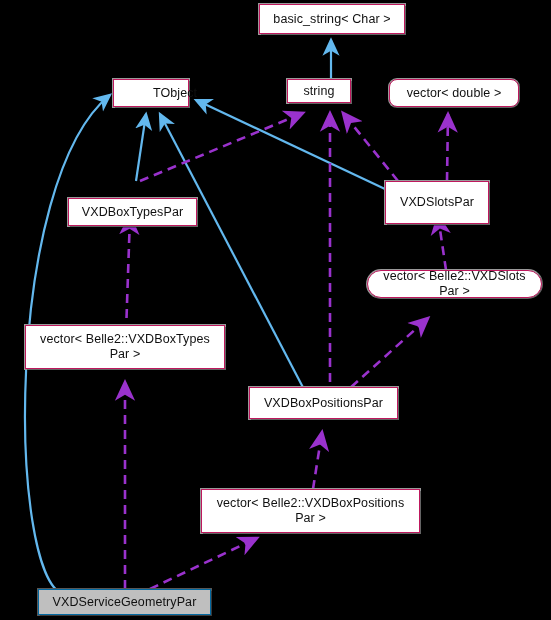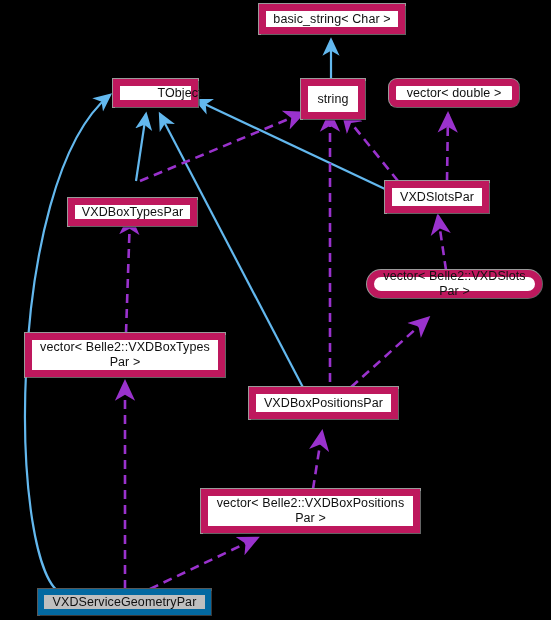--- a/index.html
+++ b/index.html
@@ -9,36 +9,36 @@
     width:551px;height:620px;
     background:#000000;
     font-family:"Liberation Sans", sans-serif;
     overflow:hidden;
   }
   #edge-layer{position:absolute;left:0;top:0;width:551px;height:620px;}
   .node{
     position:absolute;
     box-sizing:border-box;
     background:#ffffff;
-    border:7px solid #be185d;
+    border:1px solid #be185d;
     box-shadow:2px 2px 0 rgba(0,0,0,0.35), 0 0 0 1px #9a9a9a;
     color:#101010;
     font-size:12.5px;
     line-height:1.18;
     display:flex;
     align-items:center;
     justify-content:center;
     text-align:center;
     white-space:pre-line;
     letter-spacing:0.1px;
     z-index:5;
   }
   .node.highlight{
     background:#bfbfbf;
-    border:6px solid #0369a1;
+    border:1px solid #0369a1;
     box-shadow:2px 2px 0 rgba(0,0,0,0.35), 0 0 0 1px #585858;
   }
   .node .lbl{display:block;padding:0 5px;}
 </style>
 </head>
 <body>
 
 <div id="diagram">
 
   <svg id="edge-layer" viewBox="0 0 551 620" width="551" height="620" xmlns="http://www.w3.org/2000/svg">
@@ -64,28 +64,28 @@
         <path d="M340,397 L428,318" stroke="#9a32cd" stroke-width="2.6" fill="none" stroke-dasharray="9,6" marker-end="url(#ah-purple)"></path>
         <path d="M126,333 L130,216" stroke="#9a32cd" stroke-width="2.6" fill="none" stroke-dasharray="9,6" marker-end="url(#ah-purple)"></path>
         <path d="M313,489 L322,432" stroke="#9a32cd" stroke-width="2.6" fill="none" stroke-dasharray="9,6" marker-end="url(#ah-purple)"></path>
         <path d="M125,589 L125,382" stroke="#9a32cd" stroke-width="2.6" fill="none" stroke-dasharray="9,6" marker-end="url(#ah-purple)"></path>
         <path d="M150,589 L257,538" stroke="#9a32cd" stroke-width="2.6" fill="none" stroke-dasharray="9,6" marker-end="url(#ah-purple)"></path>
       </g>
   </svg>
 
   <div id="nodes-group">
       <div class="node" style="left: 259px; top: 4px; width: 146px; height: 30px;"><span class="lbl">basic_string&lt; Char &gt;</span></div>
-      <div class="node" style="left: 113px; top: 79px; width: 85px; height: 28px; padding-left: 48px;"><span class="lbl">TObject</span></div>
-      <div class="node" style="left: 301px; top: 79px; width: 64px; height: 40px; align-items: center;"><span class="lbl">string</span></div>
+      <div class="node" style="left: 113px; top: 79px; width: 76px; height: 28px; padding-left: 48px;"><span class="lbl">TObject</span></div>
+      <div class="node" style="left: 287px; top: 79px; width: 64px; height: 24px; align-items: center;"><span class="lbl">string</span></div>
       <div class="node" style="left: 389px; top: 79px; width: 130px; height: 28px; border-radius: 8px;"><span class="lbl">vector&lt; double &gt;</span></div>
       <div class="node" style="left: 68px; top: 198px; width: 129px; height: 28px;"><span class="lbl">VXDBoxTypesPar</span></div>
-      <div class="node" style="left: 385px; top: 181px; width: 104px; height: 32px; justify-content: center;"><span class="lbl">VXDSlotsPar</span></div>
+      <div class="node" style="left: 385px; top: 181px; width: 104px; height: 43px; justify-content: center;"><span class="lbl">VXDSlotsPar</span></div>
       <div class="node" style="left: 367px; top: 270px; width: 175px; height: 28px; border-radius: 18px;"><span class="lbl">vector&lt; Belle2::VXDSlots
 Par &gt;</span></div>
-      <div class="node" style="left: 25px; top: 333px; width: 200px; height: 44px;"><span class="lbl">vector&lt; Belle2::VXDBoxTypes
+      <div class="node" style="left: 25px; top: 325px; width: 200px; height: 44px;"><span class="lbl">vector&lt; Belle2::VXDBoxTypes
 Par &gt;</span></div>
       <div class="node" style="left: 249px; top: 387px; width: 149px; height: 32px;"><span class="lbl">VXDBoxPositionsPar</span></div>
       <div class="node" style="left: 201px; top: 489px; width: 219px; height: 44px;"><span class="lbl">vector&lt; Belle2::VXDBoxPositions
 Par &gt;</span></div>
       <div class="node highlight" style="left: 38px; top: 589px; width: 173px; height: 26px;"><span class="lbl">VXDServiceGeometryPar</span></div>
     </div>
 
 </div>
 
 </body></html>

